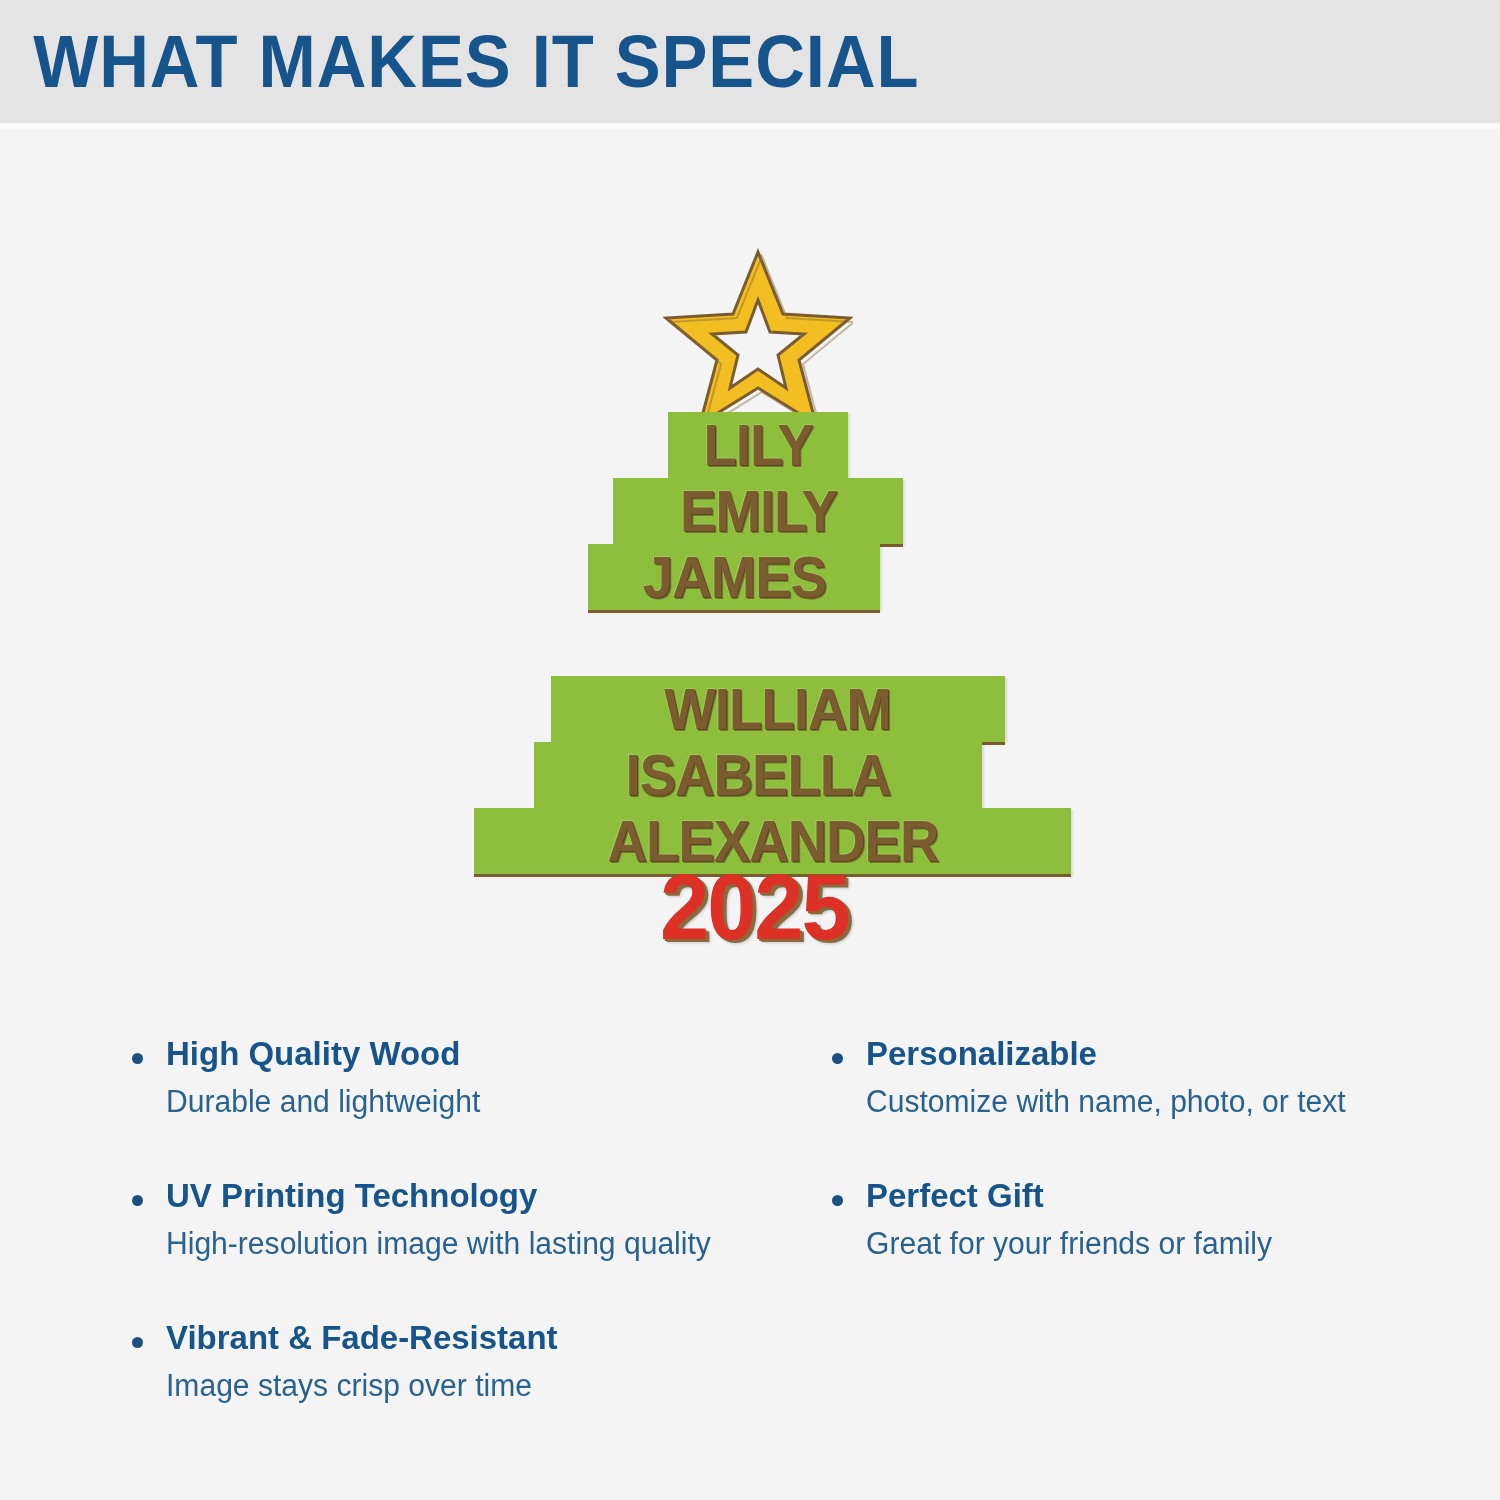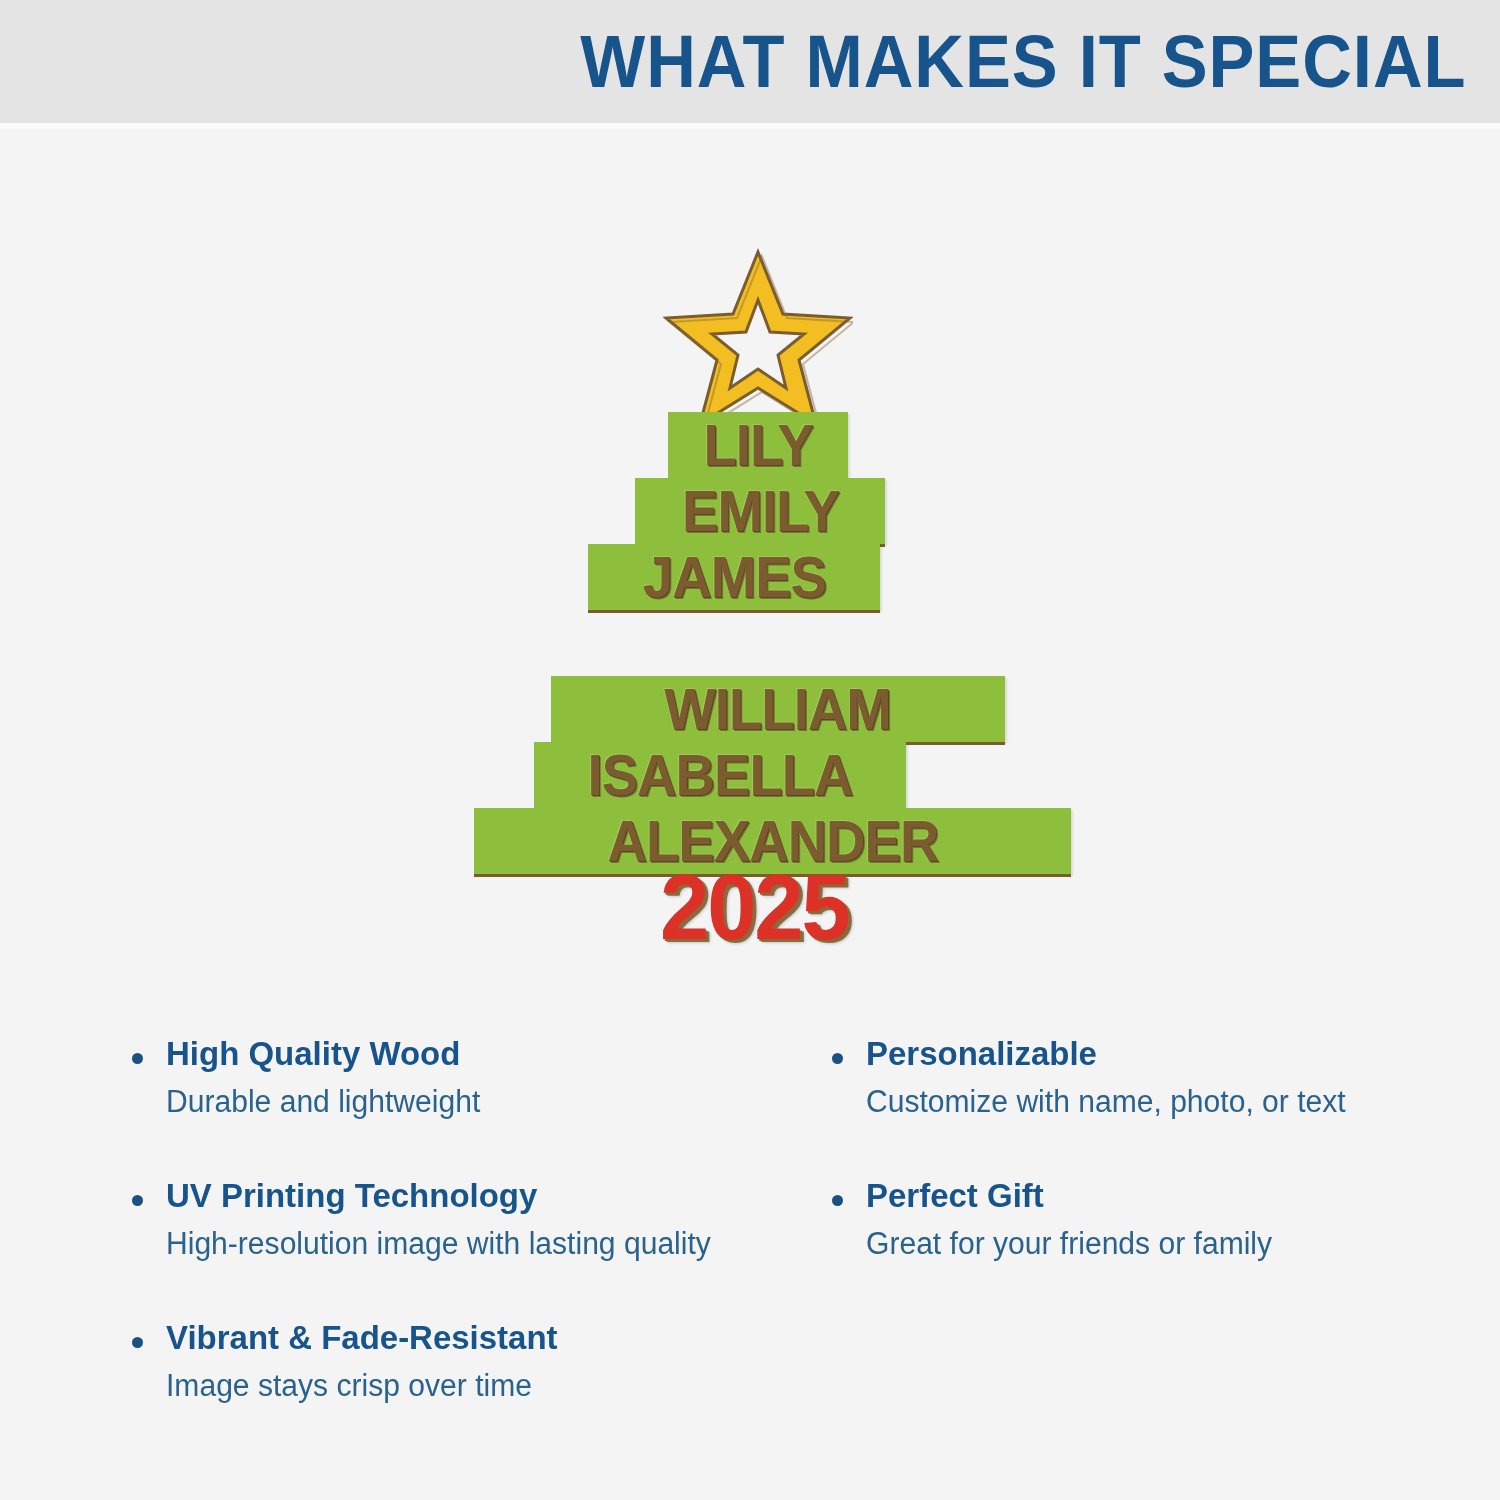--- a/index.html
+++ b/index.html
@@ -18,21 +18,21 @@
   
   .header-band {
     position: absolute;
     top: 0;
     left: 0;
     width: 1500px;
     height: 123px;
     background: #e4e4e4;
     display: flex;
     align-items: center;
-    justify-content: flex-end;
+    justify-content: flex-start;
   }
   .header-title {
     font-family: "Liberation Sans", sans-serif;
     font-weight: bold;
     font-size: 74px;
     letter-spacing: 1px;
     color: #17548c;
     transform: scaleX(0.93);
     white-space: nowrap;
     line-height: 1;
@@ -191,34 +191,34 @@
     <svg class="star-top" viewBox="0 0 190 178">
       <path d="M95 4 L120 66 L187 70 L136 112 L153 176 L95 140 L37 176 L54 112 L3 70 L70 66 Z
                M95 52 L83 84 L49 86 L75 107 L67 140 L95 121 L123 140 L115 107 L141 86 L107 84 Z" fill="#f2be22" fill-rule="evenodd" stroke="#7b5c2f" stroke-width="3"></path>
       <path d="M95 4 L120 66 L187 70 L136 112 L153 176 L95 140 L37 176 L54 112 L3 70 L70 66 Z" fill="none" stroke="#8a6a36" stroke-width="2" transform="translate(4,4)" opacity="0.45"></path>
     </svg>
 
     <div class="tier" style="left:668px; top:283px; width:180px;">
       <span class="tier-text">LILY</span>
     </div>
 
-    <div class="tier" style="left:635px; top:349px; width:250px;">
+    <div class="tier" style="left:613px; top:349px; width:290px;">
       <span class="tier-text">EMILY</span>
     </div>
 
     <div class="tier" style="left:588px; top:415px; width:292px;">
       <span class="tier-text">JAMES</span>
     </div>
 
 
     <div class="tier" style="left:551px; top:547px; width:454px;">
       <span class="tier-text">WILLIAM</span>
     </div>
 
-    <div class="tier" style="left:534px; top:613px; width:372px;">
+    <div class="tier" style="left:534px; top:613px; width:448px;">
       <span class="tier-text">ISABELLA</span>
     </div>
 
     <div class="tier" style="left:474px; top:679px; width:597px;">
       <span class="tier-text">ALEXANDER</span>
     </div>
 
     <div class="year-plate">
       <span class="year-text">2025</span>
     </div>

